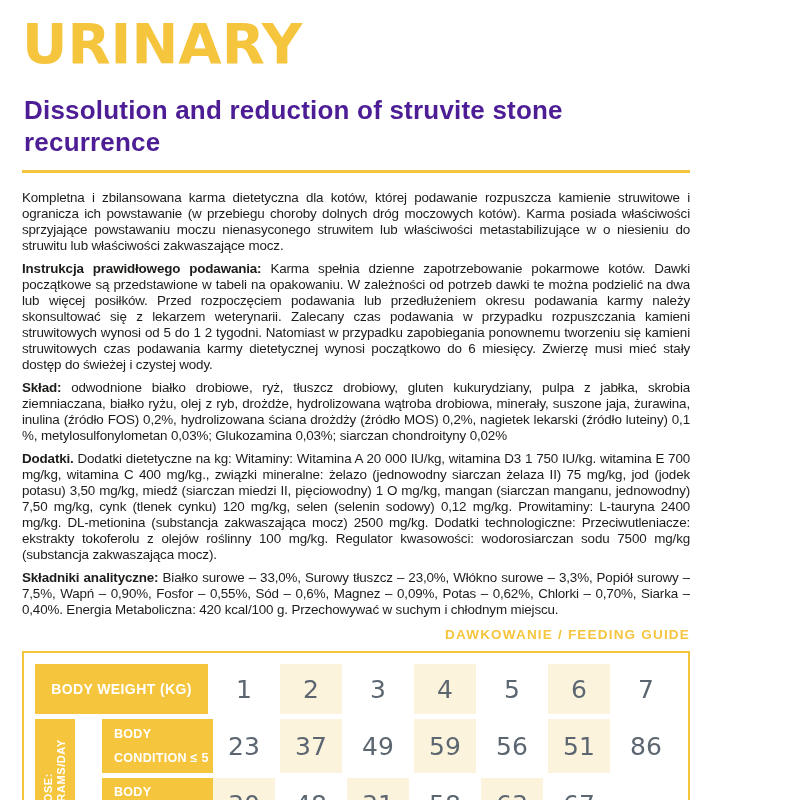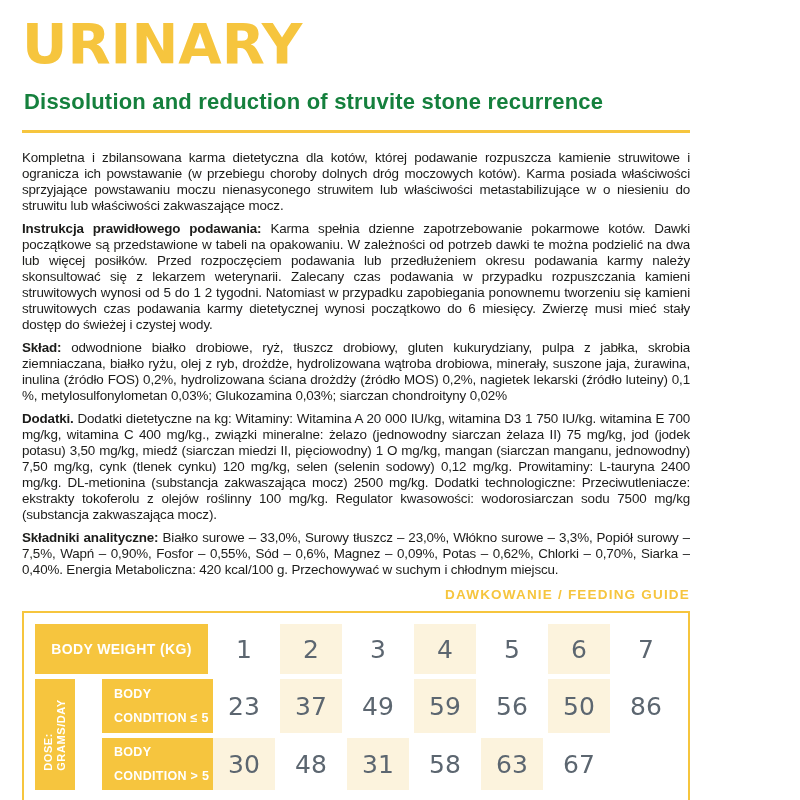--- a/index.html
+++ b/index.html
@@ -18,25 +18,25 @@
   .title {
     font-family: "DejaVu Sans", sans-serif;
     font-weight: bold;
     font-size: 56px;
     line-height: 60px;
     letter-spacing: 0px;
     color: #F6C53E;
     margin: 0;
   }
   .subtitle {
-    font-size: 22px;
+    font-size: 26px;
     line-height: 32px;
     font-weight: bold;
-    color: #15803d;
-    margin: 12px 0 0 2px;
+    color: #4c1d95;
+    margin: 20px 0 0 2px;
     letter-spacing: 0.2px;
   }
   .rule {
     height: 3px;
     background: #F6C53E;
     margin-top: 12px;
     border: none;
   }
   
   .paragraphs {
@@ -164,21 +164,21 @@
     </div>
 
     <div class="ycell cell-cond">
         <span class="cond-text">BODY CONDITION ≤ 5</span>
       </div>
     <div class="numcell">23</div>
     <div class="numcell cream">37</div>
     <div class="numcell">49</div>
     <div class="numcell cream">59</div>
     <div class="numcell">56</div>
-    <div class="numcell cream">50</div>
+    <div class="numcell cream">51</div>
     <div class="numcell">86</div>
 
     <div class="ycell cell-cond">
         <span class="cond-text">BODY CONDITION &gt; 5</span>
       </div>
     <div class="numcell cream">30</div>
     <div class="numcell">48</div>
     <div class="numcell cream">31</div>
     <div class="numcell">58</div>
     <div class="numcell cream">63</div>

